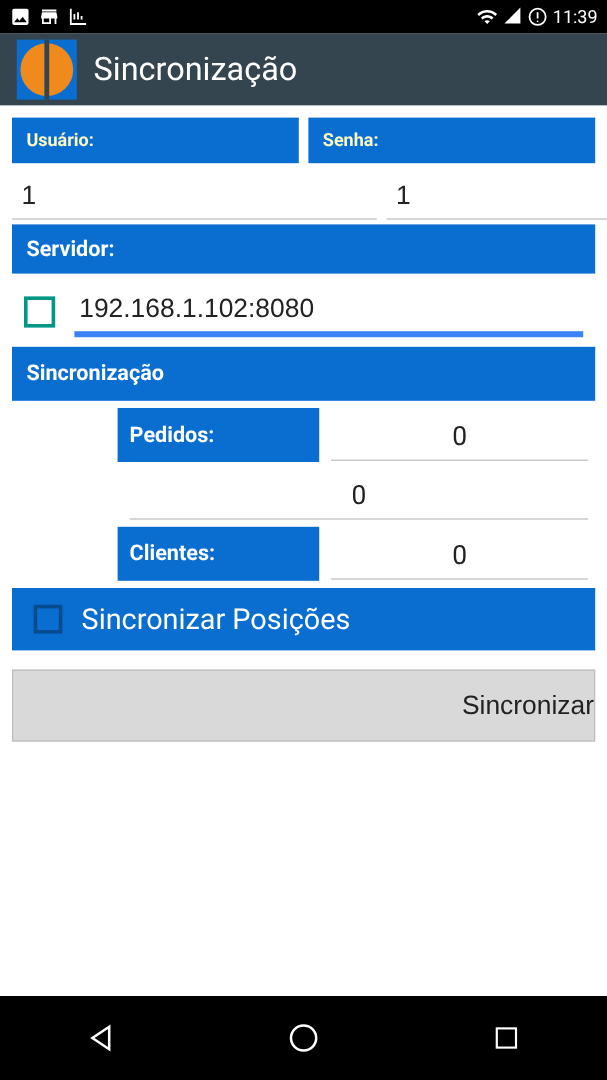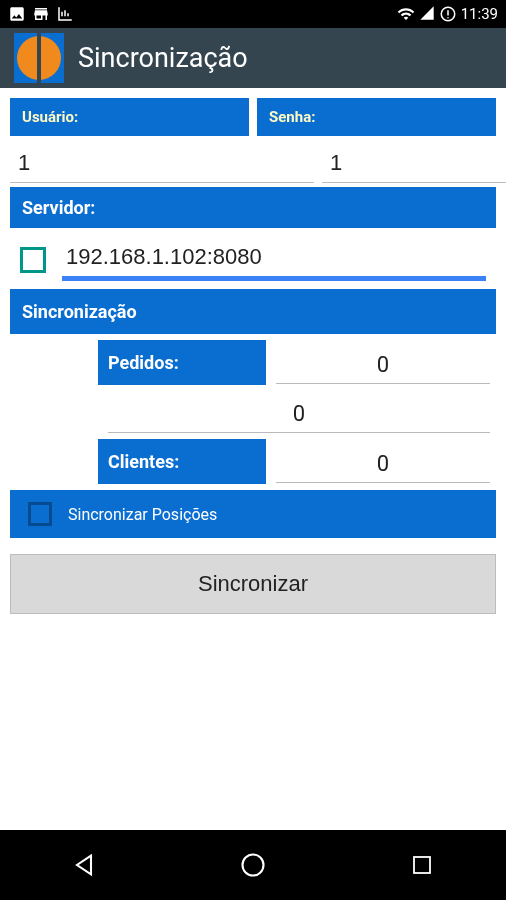--- a/index.html
+++ b/index.html
@@ -141,21 +141,21 @@
       text-align: center;
       font-size: 22px;
       color: #222;
       padding: 10px 0 6px 0;
       border-bottom: 1px solid #bbb;
       margin: 0 6px 0 10px;
     }
     .sync-pos-row {
       background: #0a6ed1;
       color: #fff;
-      font-size: 16px;
+      font-size: 24px;
       padding: 12px 18px;
       margin-top: 6px;
       display: flex;
       align-items: center;
       gap: 16px;
     }
     .checkbox-dark {
       width: 24px;
       height: 24px;
       border: 3px solid #064a8f;
@@ -164,21 +164,21 @@
     }
     .sync-button {
       width: 100%;
       margin-top: 16px;
       padding: 16px 0;
       background: #d9d9d9;
       border: 1px solid #bcbcbc;
       font-size: 22px;
       color: #222;
       cursor: pointer;
-      text-align: center;
+      text-align: right;
     }
     .nav-bar {
       position: absolute;
       bottom: 0;
       left: 0;
       right: 0;
       height: 70px;
       background: #000;
       display: flex;
       align-items: center;

